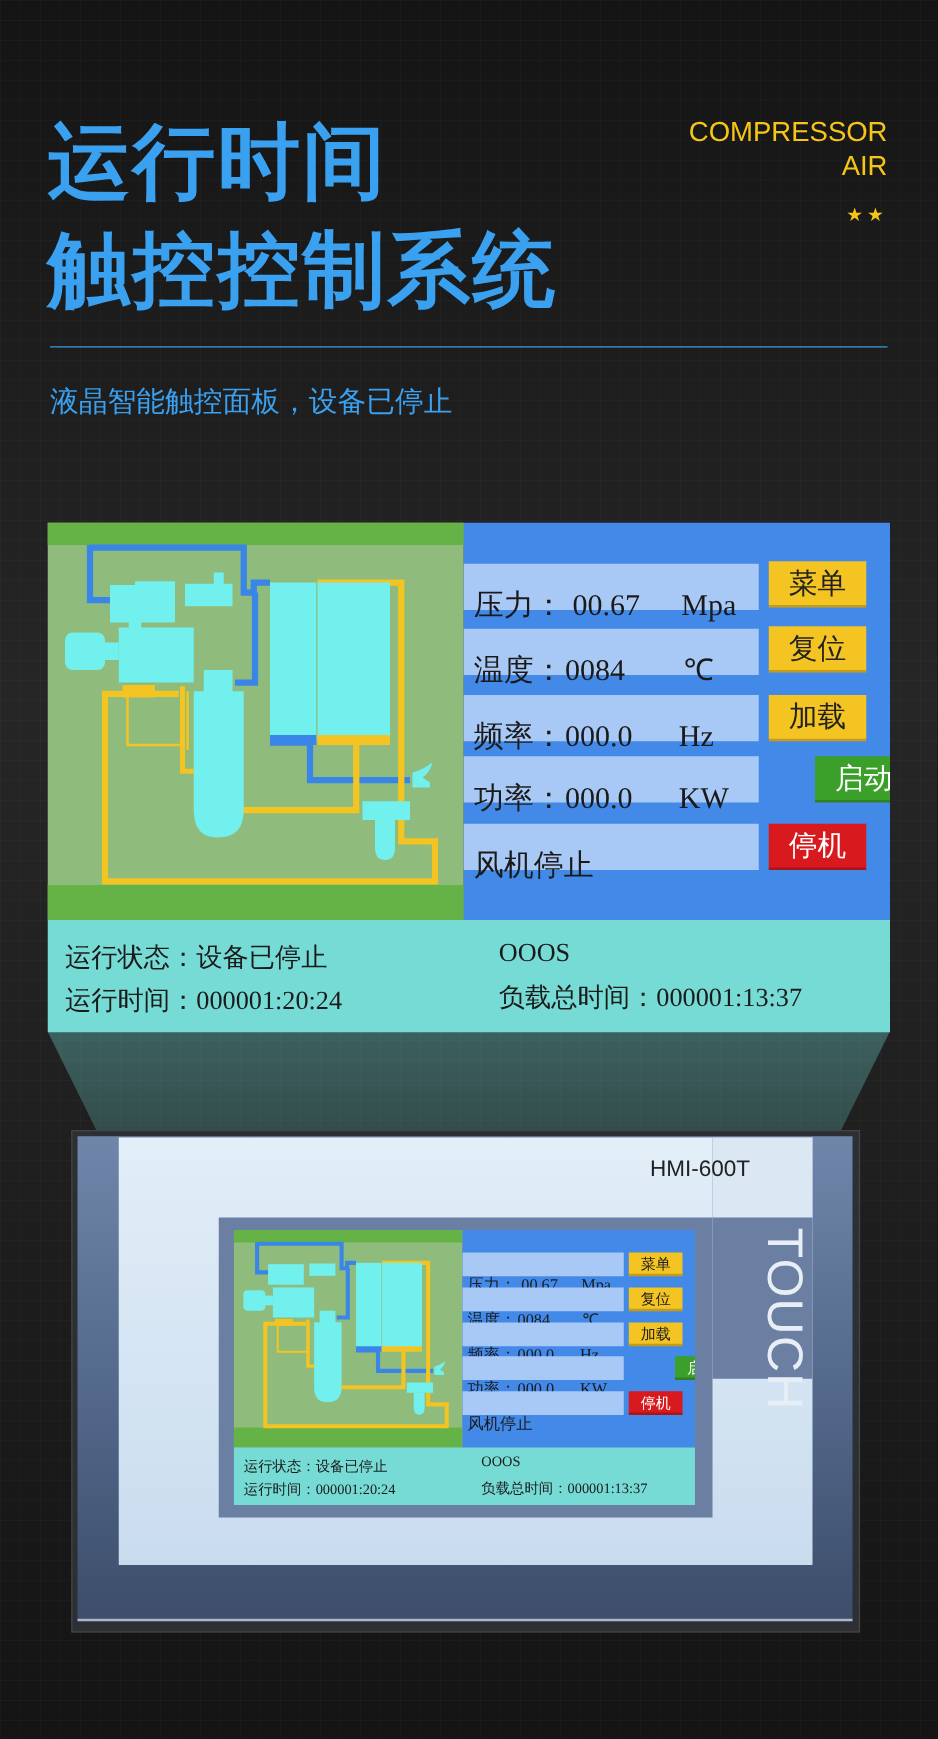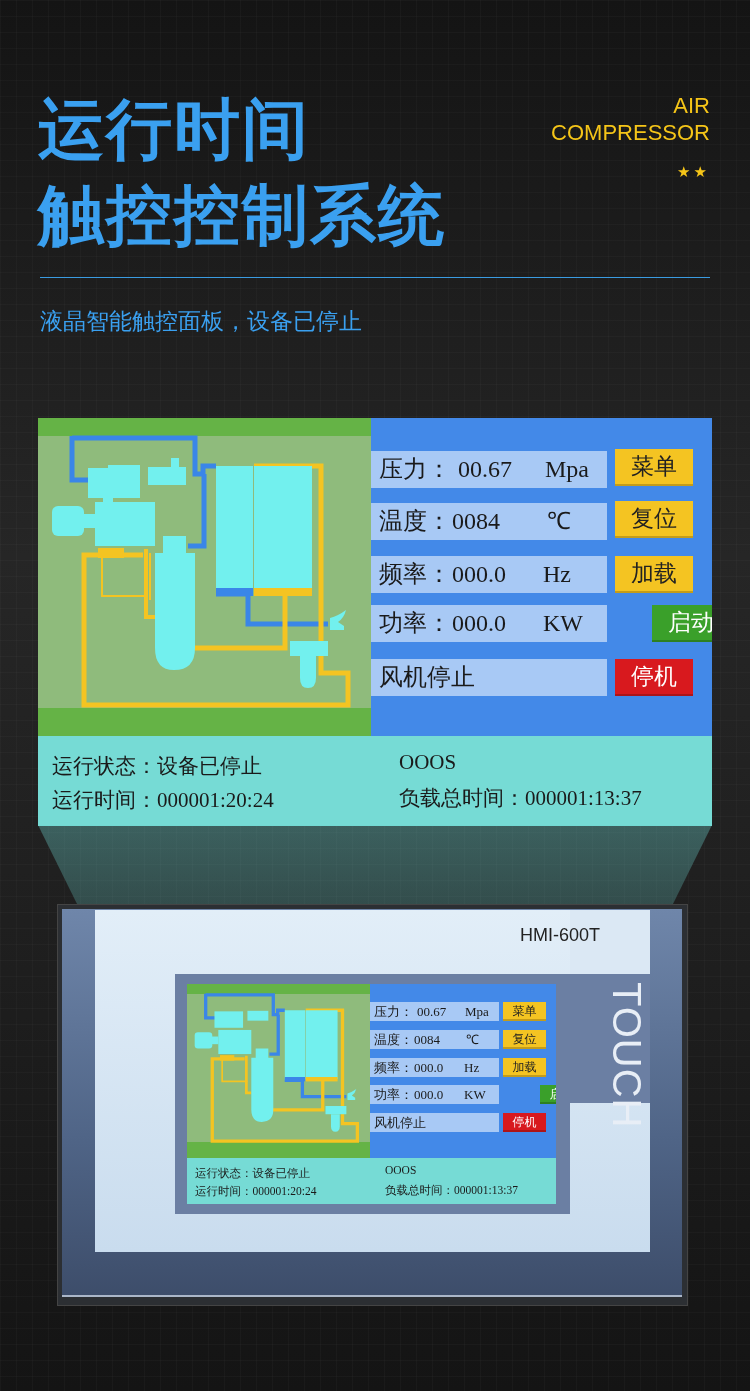--- a/index.html
+++ b/index.html
@@ -38,21 +38,21 @@
     background: linear-gradient(180deg, rgba(110,215,210,0.35) 0%, rgba(110,215,210,0.12) 60%, rgba(110,215,210,0) 100%);
   }
 
   
   .hmi { position: absolute; overflow: hidden; font-family: "Liberation Serif", serif; }
   .hmi .left { position: absolute; background: #8fbb7c; }
   .hmi .gbar { position: absolute; background: #65b346; }
   .hmi .right { position: absolute; background: #4389e8; }
   .hmi .status { position: absolute; background: #76dbd5; color: #1a1a1a; }
   .hmi .field { position: absolute; background: #a8c9f5; color: #1a1a1a; white-space: nowrap; }
-  .hmi .field span { position: absolute; top: 0; }
+  .hmi .field span { position: absolute; top: 16px; }
   .hmi .btn { position: absolute; text-align: center; border-bottom: 2px solid rgba(0,0,0,0.2); }
   .yellow { background: #f4c422; color: #222; }
   .green { background: #3aa02a; color: #fff; margin-left: 37px; }
   .red { background: #d8191e; color: #fff; }
 
   
   .device-outer { position: absolute; left: 57px; top: 904px; width: 631px; height: 402px; background: #2c2f33; border: 1px solid #444; }
   .device-bezel { position: absolute; left: 62px; top: 909px; width: 620px; height: 388px;
     background: linear-gradient(180deg, #6f86aa 0%, #4f6486 60%, #3d4d6a 100%); }
   .device-bezel::after { content:""; position:absolute; left:0; right:0; bottom:0; height:2px; background:#aab6c8; }
@@ -65,22 +65,22 @@
   .touch { position: absolute; left: 604px; top: 982px; width: 46px; height: 118px;
     color: #e8eef6; font-family: "Liberation Sans", sans-serif; font-size: 40px; line-height: 46px;
     writing-mode: vertical-rl; letter-spacing: 1px; }
 </style>
 </head>
 <body>
 
 <div class="title-line" style="top:97px;">运行时间</div>
 <div class="title-line" style="top:183px;">触控控制系统</div>
 <div class="brand">
+  <div>COMPRESSOR</div>
   <div>AIR</div>
-  <div>COMPRESSOR</div>
 </div>
 <div class="stars">★★</div>
 <div class="divider"></div>
 <div class="subtitle">液晶智能触控面板，设备已停止</div>
 
 <div class="hmi" style="left:38px; top:418px; width:674px; height:408px;">
   <div class="left" style="left:0; top:0; width:333px; height:318px;">
     <div class="gbar" style="left:0; top:0; width:333px; height:18px;"></div>
     <div class="gbar" style="left:0; top:290px; width:333px; height:28px;"></div>
     <svg width="333" height="318" viewBox="0 0 333 318" style="position:absolute;left:0;top:0;">

